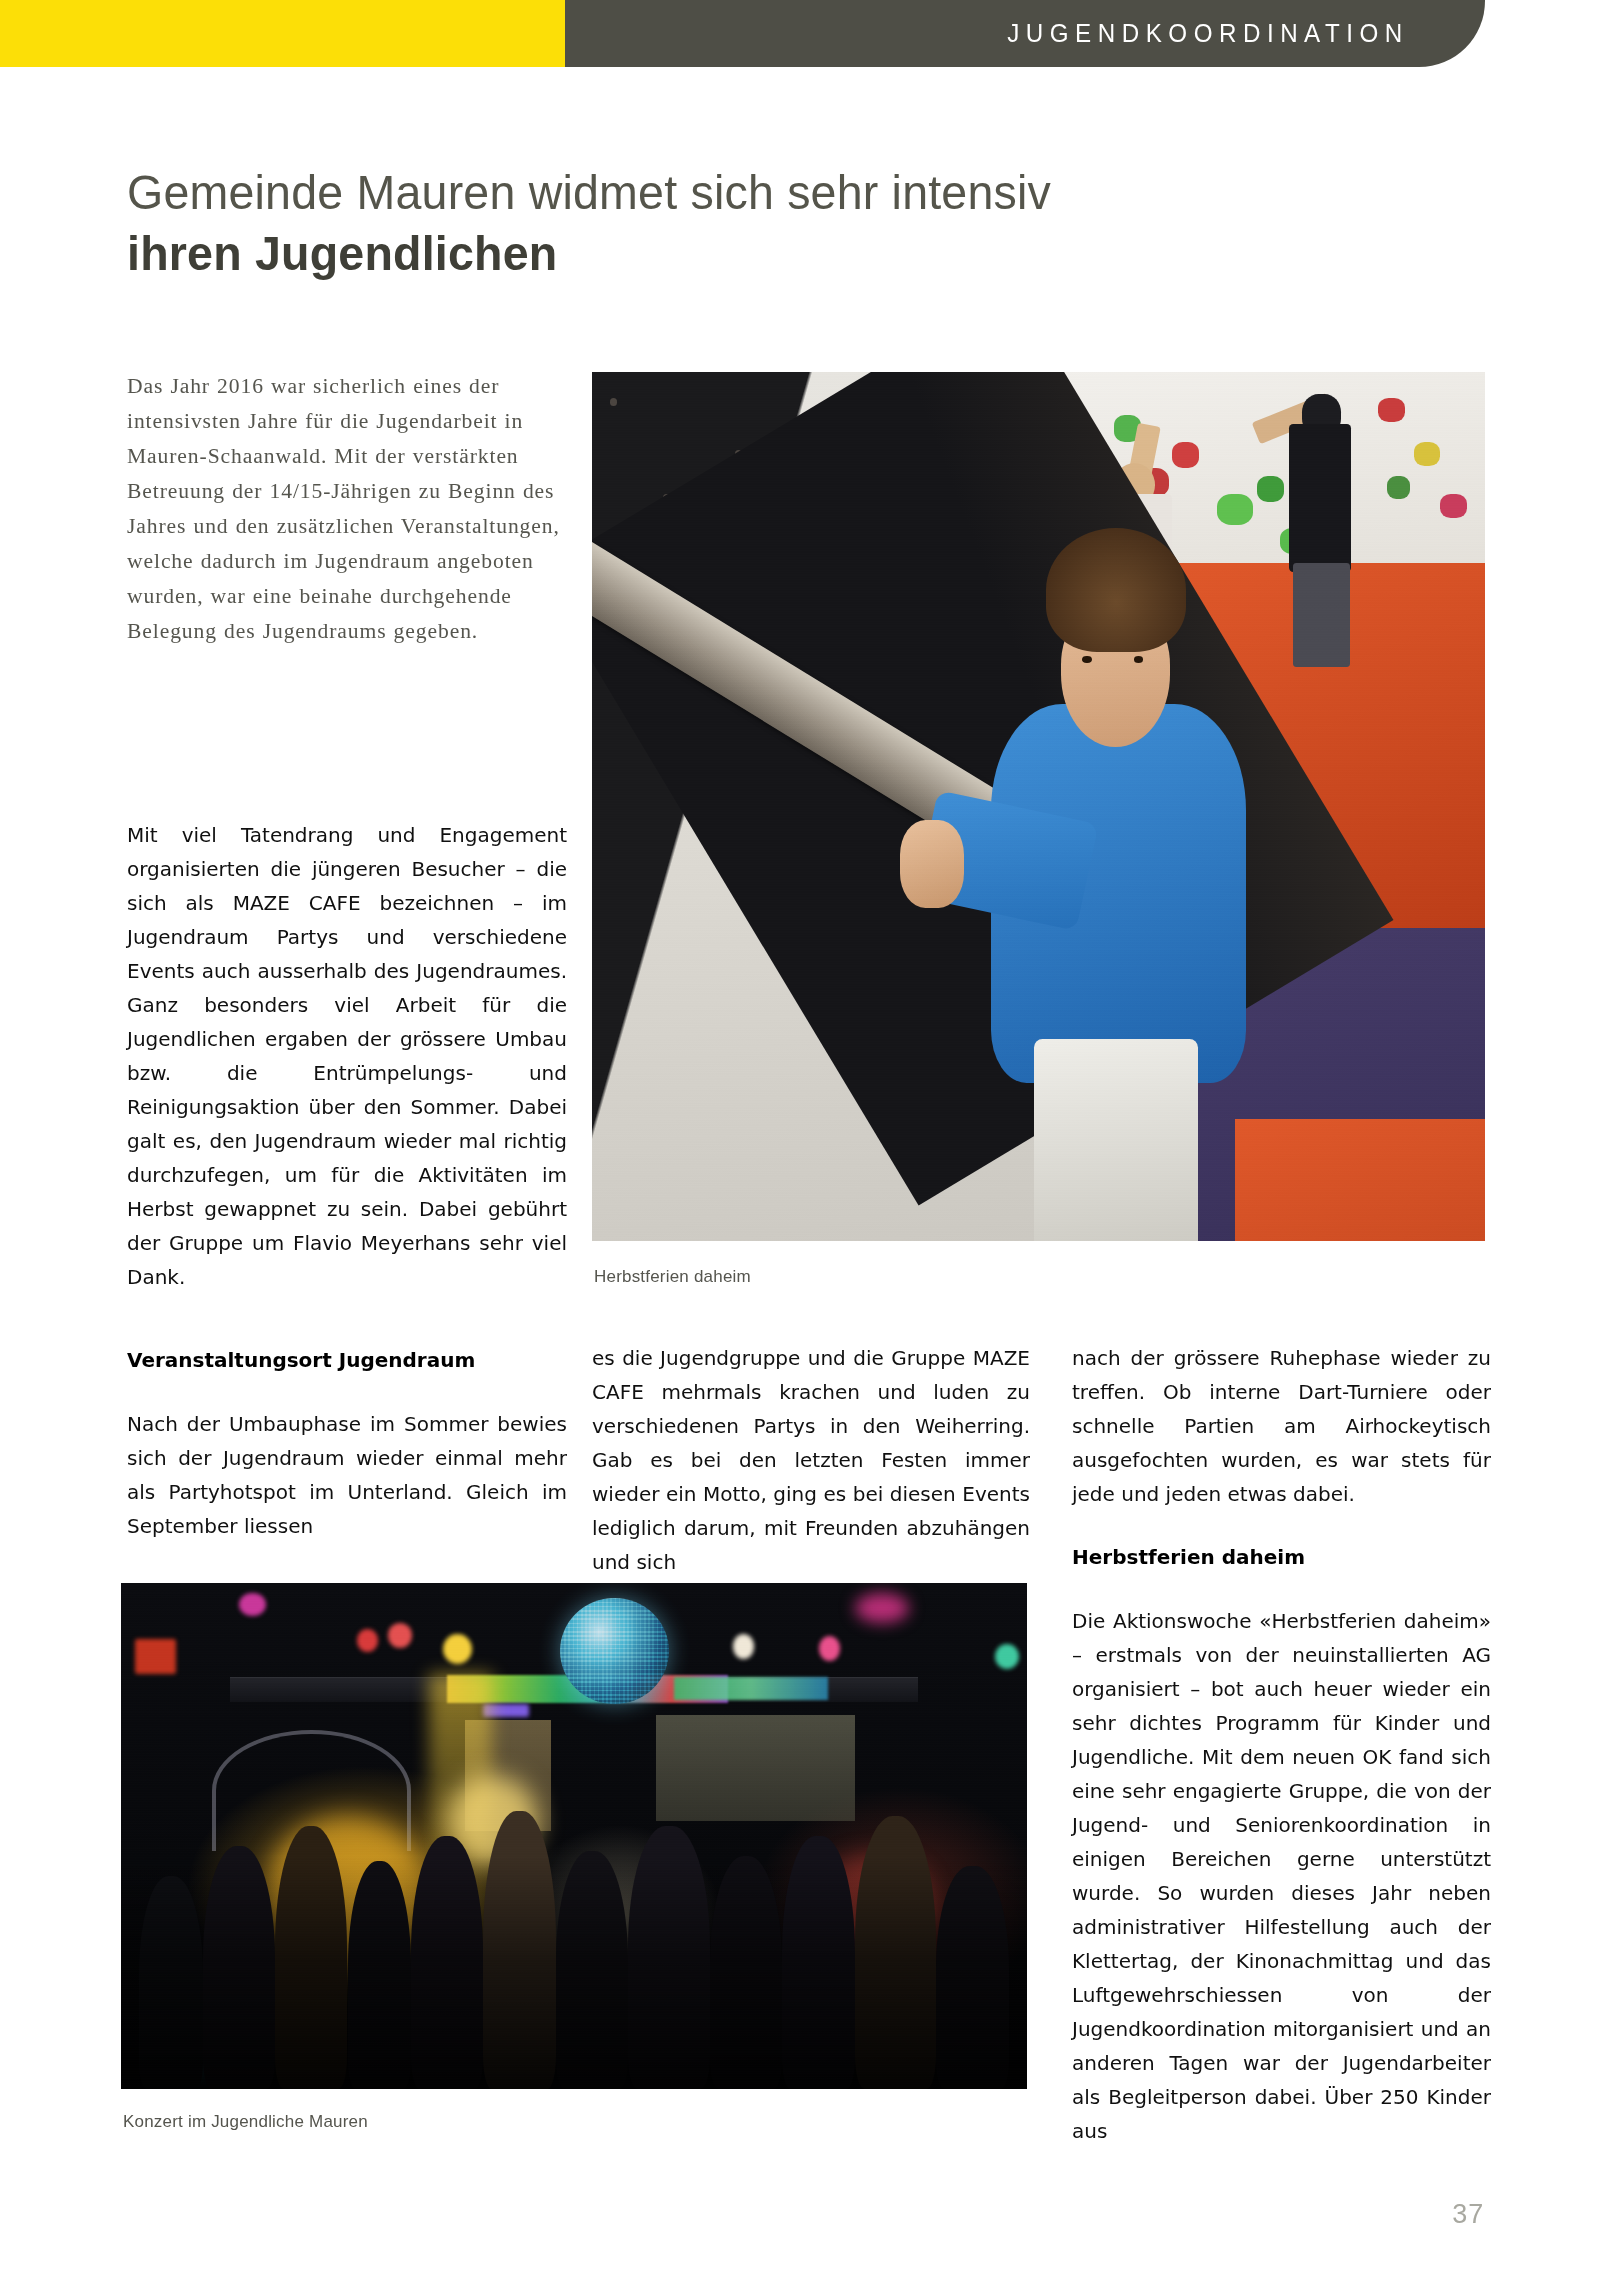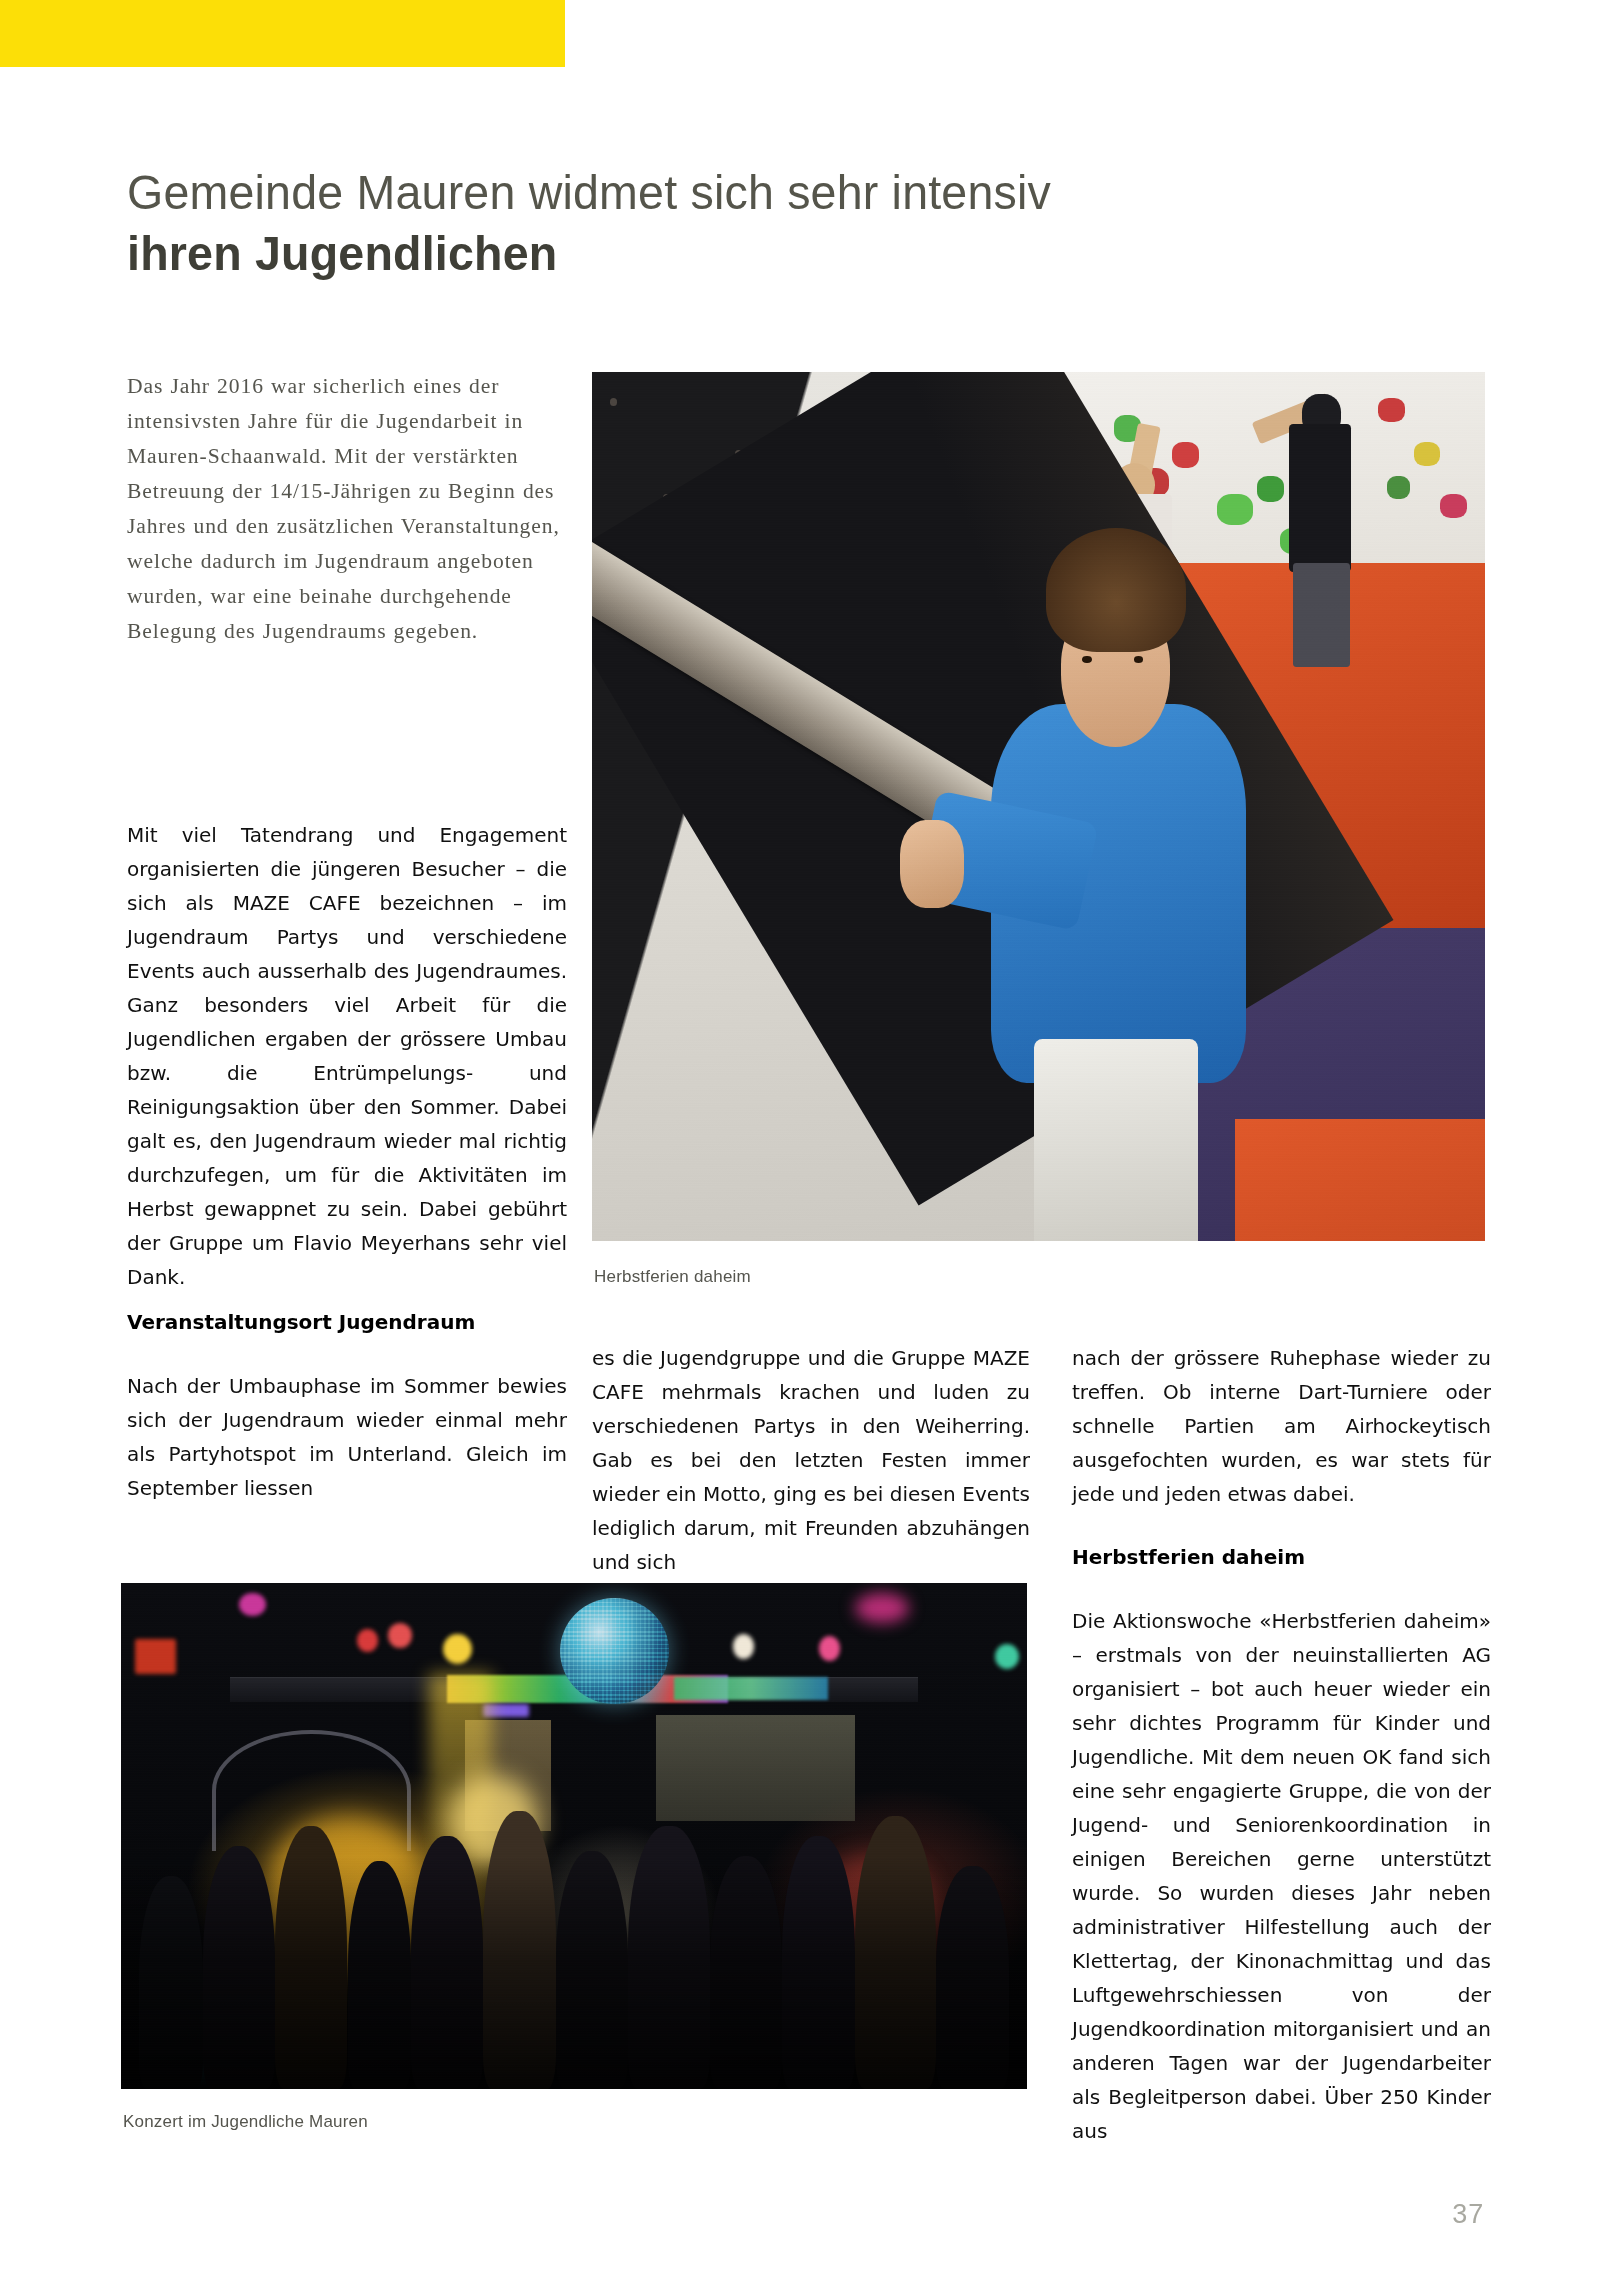--- a/index.html
+++ b/index.html
@@ -260,33 +260,36 @@
     background-image:
       repeating-linear-gradient(0deg, rgba(255,255,255,.05) 0 0.8px, rgba(0,0,0,.05) 0.8px 1.7px);
   }
 </style>
 </head>
 <body>
 
 <div class="page">
 
   <div class="hdr-yellow"></div>
+  <div class="hdr-dark">
+    <span class="hdr-title">JUGENDKOORDINATION</span>
+  </div>
 
   <div class="headline-wrap">
     <div class="headline-1">Gemeinde Mauren widmet sich sehr intensiv</div>
     <div class="headline-2">ihren Jugendlichen</div>
   </div>
 
   <div class="col" style="left:127px; top:369px; width:440px;">
     <p class="lead">Das Jahr 2016 war sicherlich eines der intensivsten Jahre für die Jugendarbeit in Mauren-Schaanwald. Mit der verstärkten Betreuung der 14/15-Jährigen zu Beginn des Jahres und den zusätzlichen Veranstaltungen, welche dadurch im Jugendraum angeboten wurden, war eine beinahe durchgehende Belegung des Jugendraums gegeben.</p>
   </div>
 
   <div class="col" style="left:127px; top:818px; width:440px;">
     <p class="body-text">Mit viel Tatendrang und Engagement organisierten die jüngeren Besucher – die sich als MAZE CAFE bezeichnen – im Jugendraum Partys und verschiedene Events auch ausserhalb des Jugendraumes. Ganz besonders viel Arbeit für die Jugendlichen ergaben der grössere Umbau bzw. die Entrümpelungs- und Reinigungsaktion über den Sommer. Dabei galt es, den Jugendraum wieder mal richtig durchzufegen, um für die Aktivitäten im Herbst gewappnet zu sein. Dabei gebührt der Gruppe um Flavio Meyerhans sehr viel Dank.</p>
-    <div class="subhead" style="margin-top:14px;">Veranstaltungsort Jugendraum</div>
+    <div class="subhead" style="margin-top:52px;">Veranstaltungsort Jugendraum</div>
     <p class="body-text" style="margin-top:32px;">Nach der Umbauphase im Sommer bewies sich der Jugendraum wieder einmal mehr als Partyhotspot im Unterland. Gleich im September liessen</p>
   </div>
 
   <div class="col" style="left:592px; top:1341px; width:438px;">
     <p class="body-text">es die Jugendgruppe und die Gruppe MAZE CAFE mehrmals krachen und luden zu verschiedenen Partys in den Weiherring. Gab es bei den letzten Festen immer wieder ein Motto, ging es bei diesen Events lediglich darum, mit Freunden abzuhängen und sich</p>
   </div>
 
   <div class="col" style="left:1072px; top:1341px; width:419px;">
     <p class="body-text">nach der grössere Ruhephase wieder zu treffen. Ob interne Dart-Turniere oder schnelle Partien am Airhockeytisch ausgefochten wurden, es war stets für jede und jeden etwas dabei.</p>
     <div class="subhead" style="margin-top:32px;">Herbstferien daheim</div>

